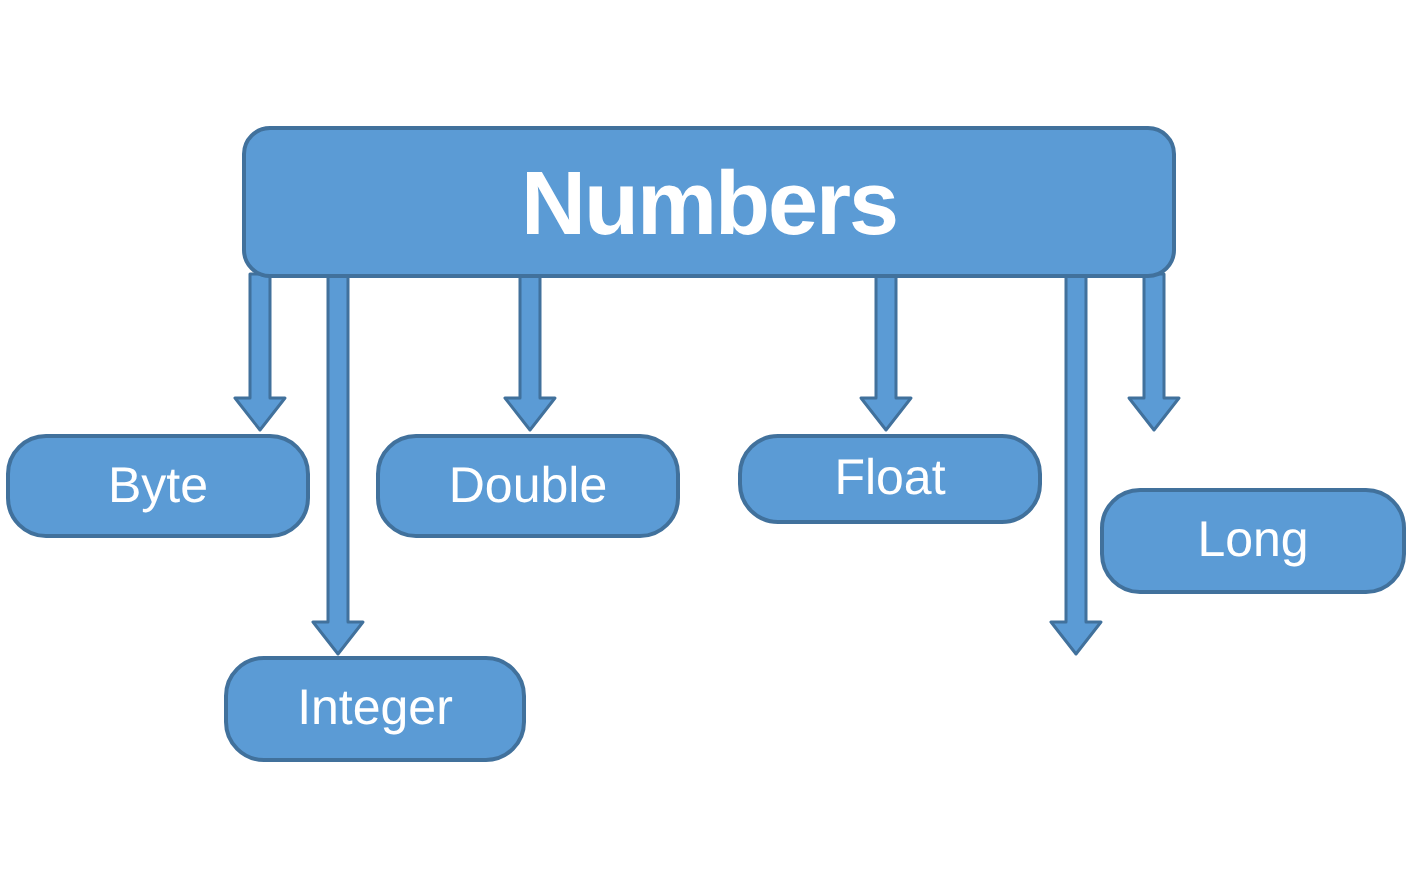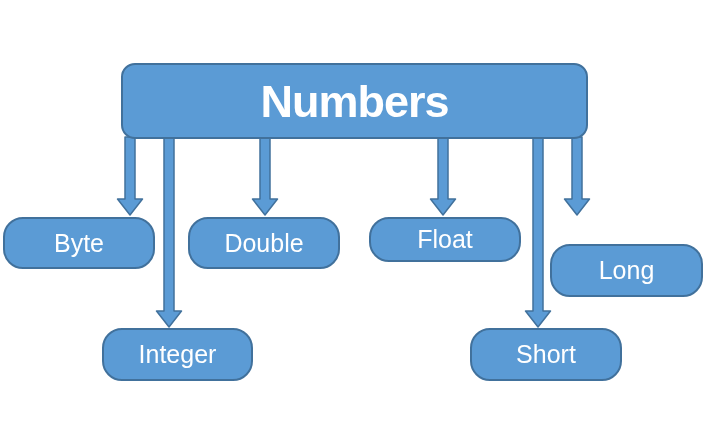--- a/index.html
+++ b/index.html
@@ -48,21 +48,21 @@
     border-radius: 14px;
     font-size: 45px;
     font-weight: 700;
     letter-spacing: -1px;
   }
   #node-numbers { left: 121px; top: 63px;  width: 467px; height: 76px; }
   #node-byte    { left: 3px;   top: 217px; width: 152px; height: 52px; }
   #node-double  { left: 188px; top: 217px; width: 152px; height: 52px; text-align: center; }
   #node-float   { left: 369px; top: 217px; width: 152px; height: 45px; }
   #node-long    { left: 550px; top: 217px; width: 153px; height: 53px; margin-top: 27px; }
-  #node-integer { left: 102px; top: 328px; width: 151px; height: 53px; }
+  #node-integer { left: 112px; top: 328px; width: 151px; height: 53px; }
   #node-short   { left: 470px; top: 328px; width: 152px; height: 53px; }
 </style>
 </head>
 <body>
 
 <div class="canvas">
 
   <svg class="arrows" viewBox="0 0 711 438" xmlns="http://www.w3.org/2000/svg">
 
     <polygon points="125,137 135,137 135,199 142.5,199 130,215 117.5,199 125,199"></polygon>
@@ -95,17 +95,14 @@
   </div>
 
   <div class="node" id="node-long">
     <span>Long</span>
   </div>
 
   <div class="node" id="node-integer">
     <span>Integer</span>
   </div>
 
-  <div class="node" id="node-short">
-    <span>Short</span>
-  </div>
 
 </div>
 
 </body></html>

